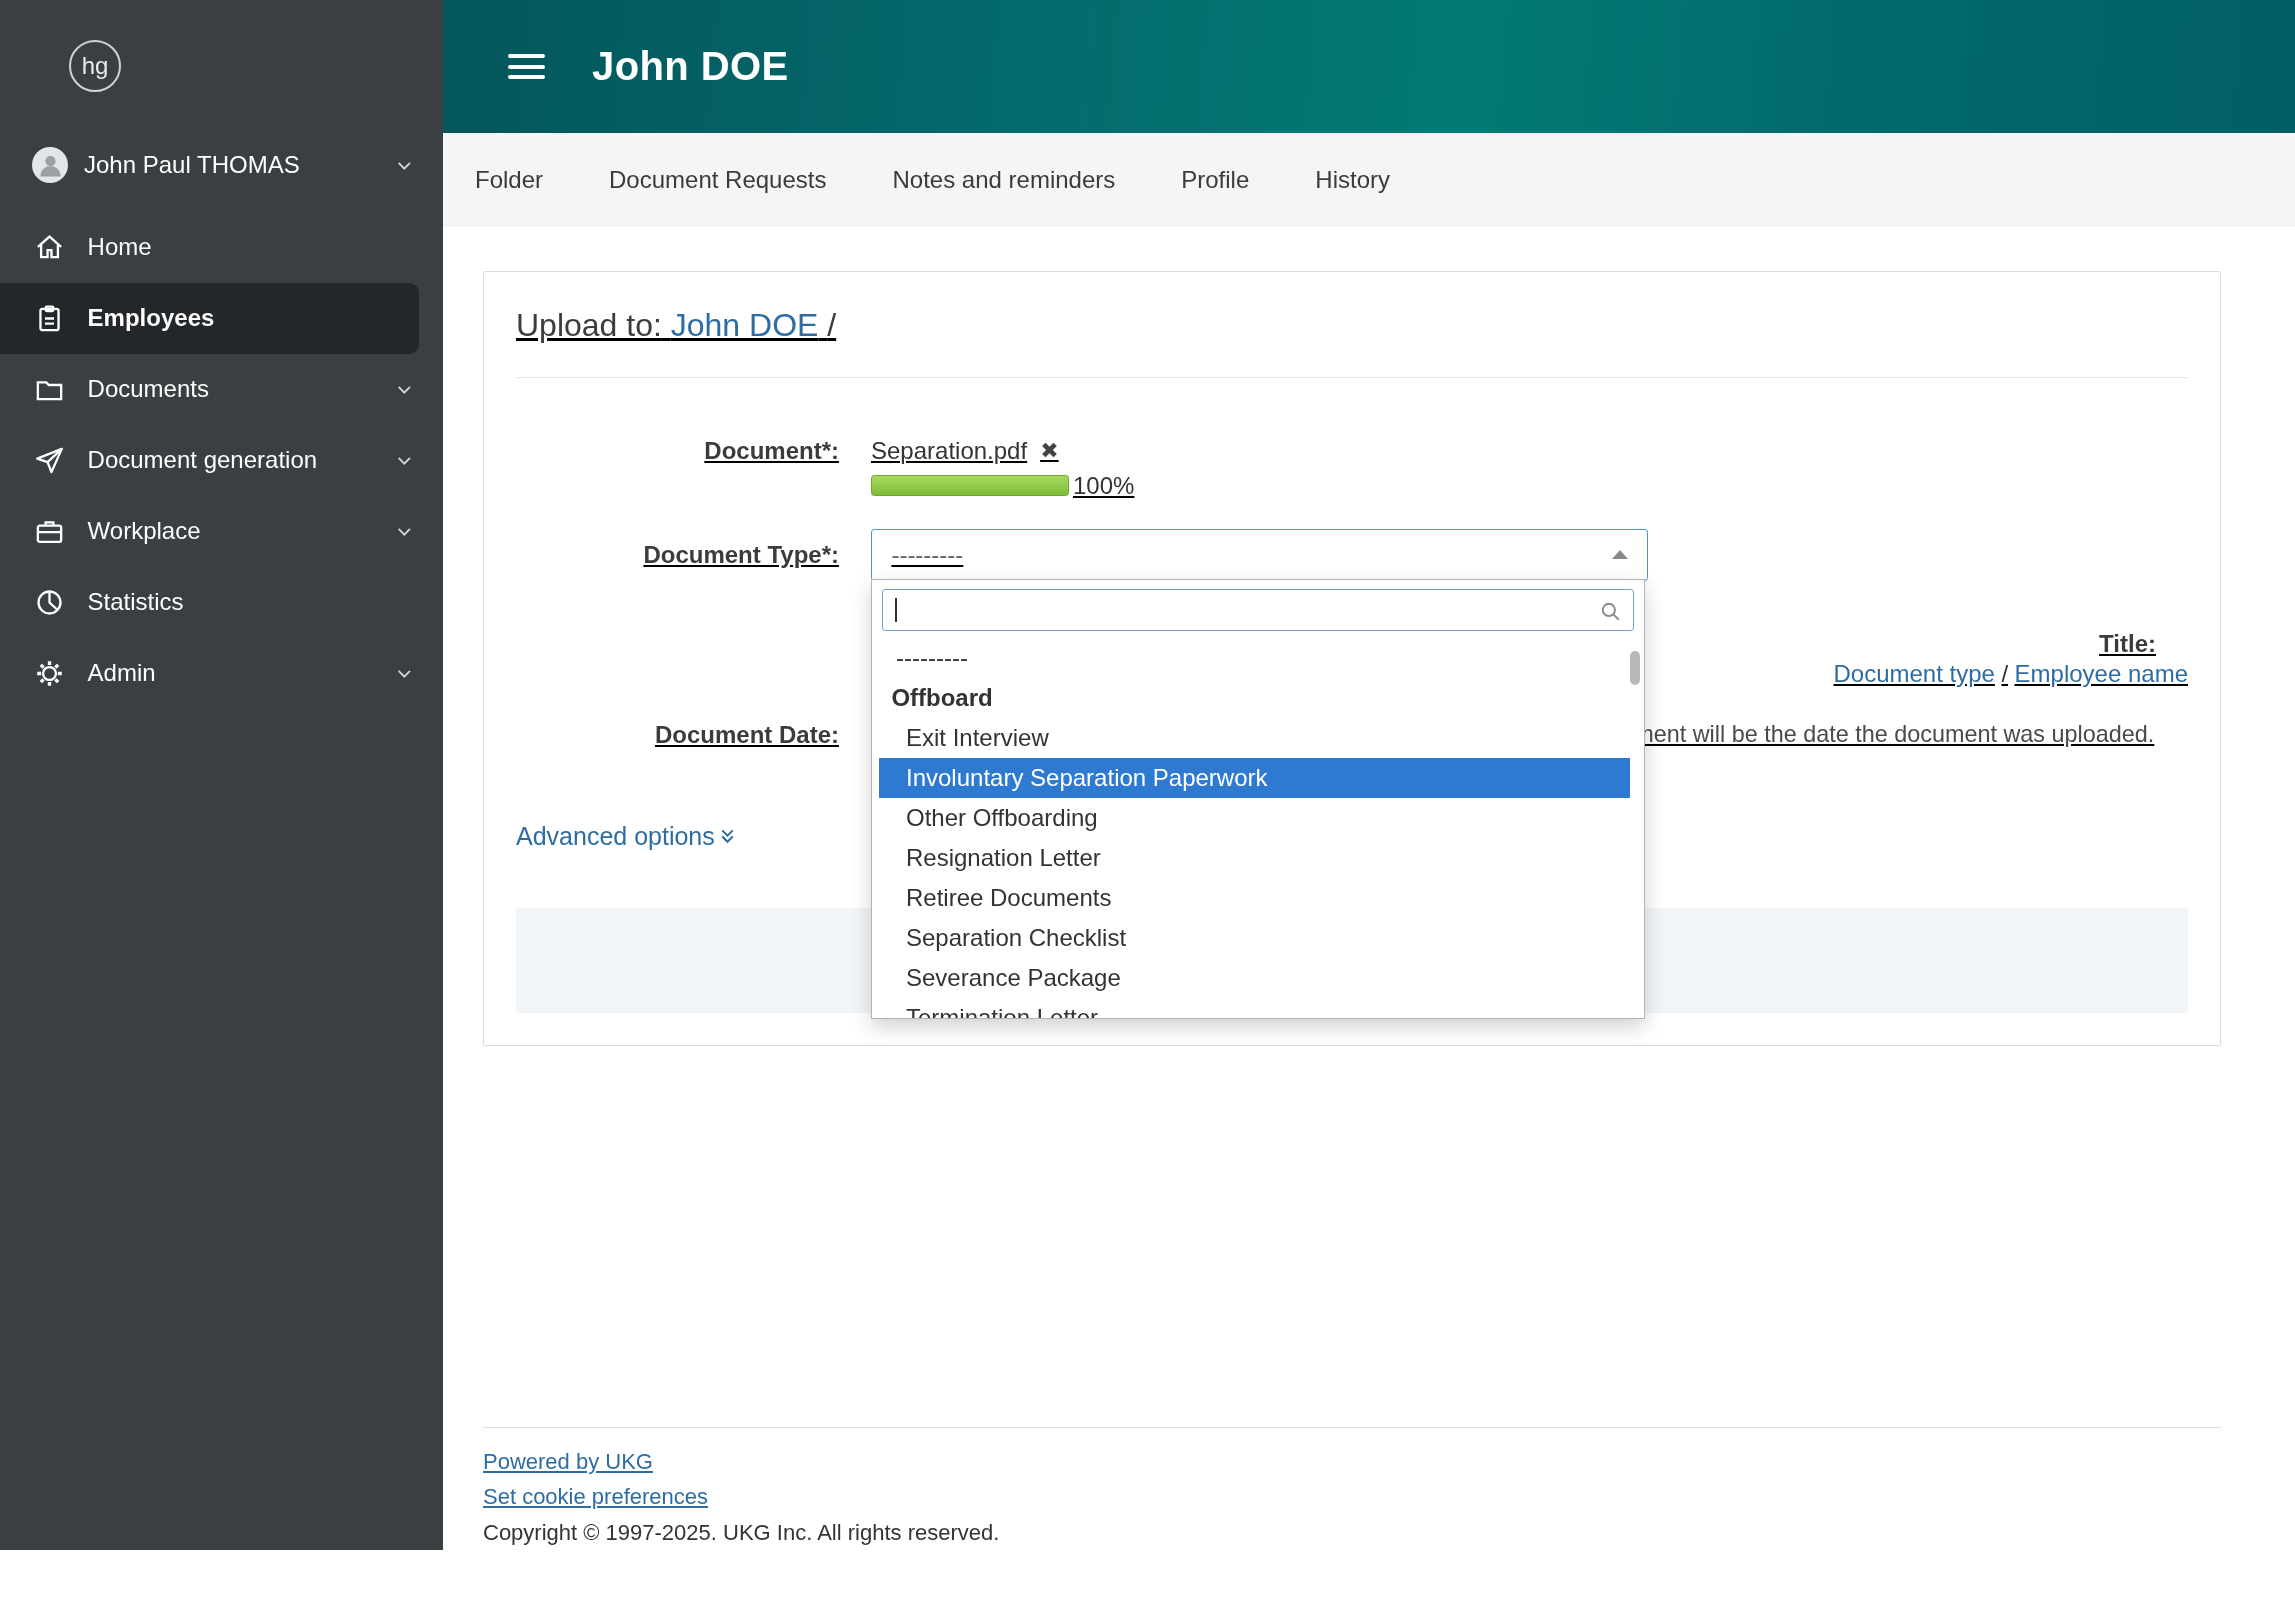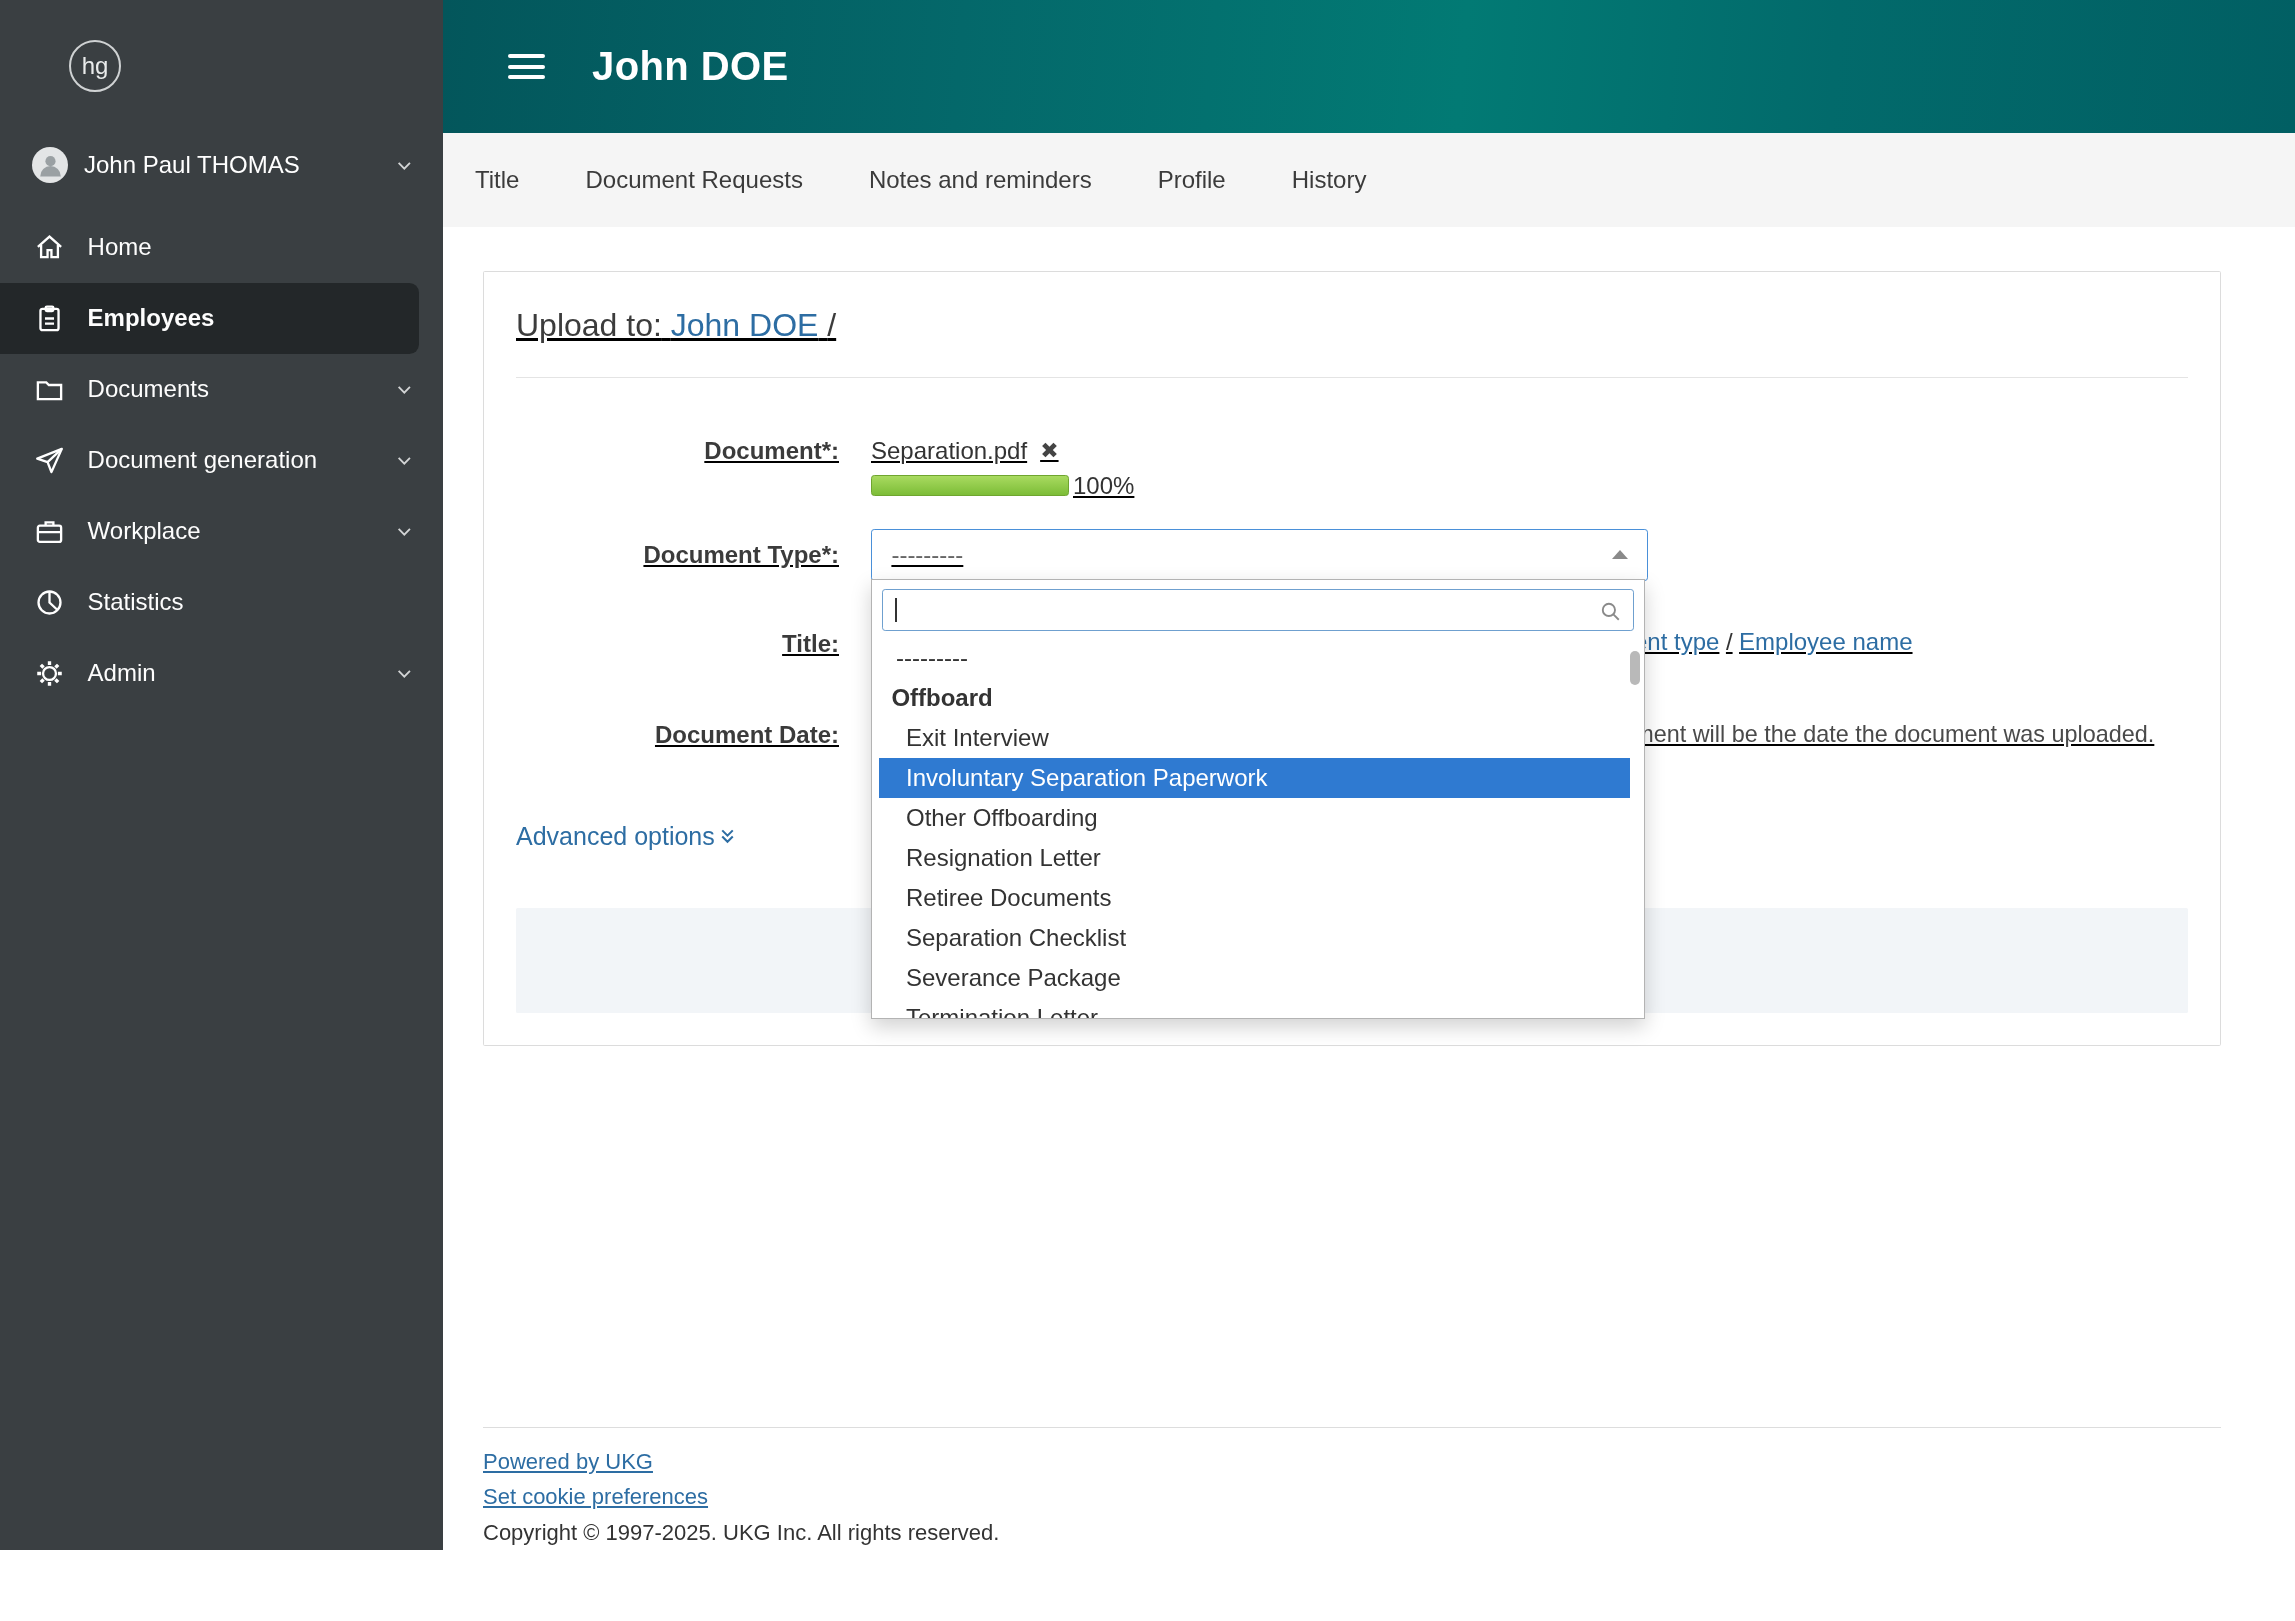--- a/index.html
+++ b/index.html
@@ -84,21 +84,21 @@
   .mag svg { width:22.6px; height:22.6px; display:block; }
   .dd-list { list-style:none; margin:0; padding:0; height:380px; overflow:hidden;
              font-size:24px; color:#333; }
   .dd-list li { height:40px; line-height:40px; padding-left:24px; white-space:nowrap; cursor:pointer; }
   .dd-list li.group { font-weight:700; padding-left:19.4px; cursor:default; }
   .dd-list li.child { padding-left:34px; }
   .dd-list li.hl { background:#2f7ad1; color:#fff; margin:0 14.5px 0 6.5px; padding-left:27.5px; }
   .dd-thumb { position:absolute; right:4px; top:71px; width:10.5px; height:34px;
               background:#b9b9b9; border-radius:5.7px; cursor:pointer; }
 
-  .row-title { height:52px; align-items:flex-start; }
+  .row-title { height:52px; align-items:flex-end;flex-direction:column; }
   .title-links { margin-left:687px; white-space:nowrap; font-size:24px; }
   .title-links a { color:#2d6da3; text-decoration:none; cursor:pointer; }
   .title-sep { color:#333; padding:0 6.5px; }
 
   .row-date { height:52px; align-items:center; margin-bottom:0; }
   .date-help { margin-left:468px; white-space:nowrap; font-size:23.4px; color:#4a4a4a; }
 
   .advanced { margin-top:61px; display:inline-flex; align-items:center; gap:2px;
               color:#2d6da3; font-size:25px; cursor:pointer; }
   .advanced .dbl-chev { width:21px; height:21px; color:#2d6da3; }
@@ -241,21 +241,21 @@
     <header class="topbar">
       <div class="hamburger">
         <span></span>
           <span></span>
           <span></span>
       </div>
       <div class="topbar-title">John DOE</div>
     </header>
 
     <nav class="tabbar">
-      <span class="tab">Title</span>
+      <span class="tab">Folder</span>
       <span class="tab">Document Requests</span>
       <span class="tab">Notes and reminders</span>
       <span class="tab">Profile</span>
       <span class="tab">History</span>
     </nav>
 
     <div class="content">
 
       <div class="card">
         <div class="upload-heading">

